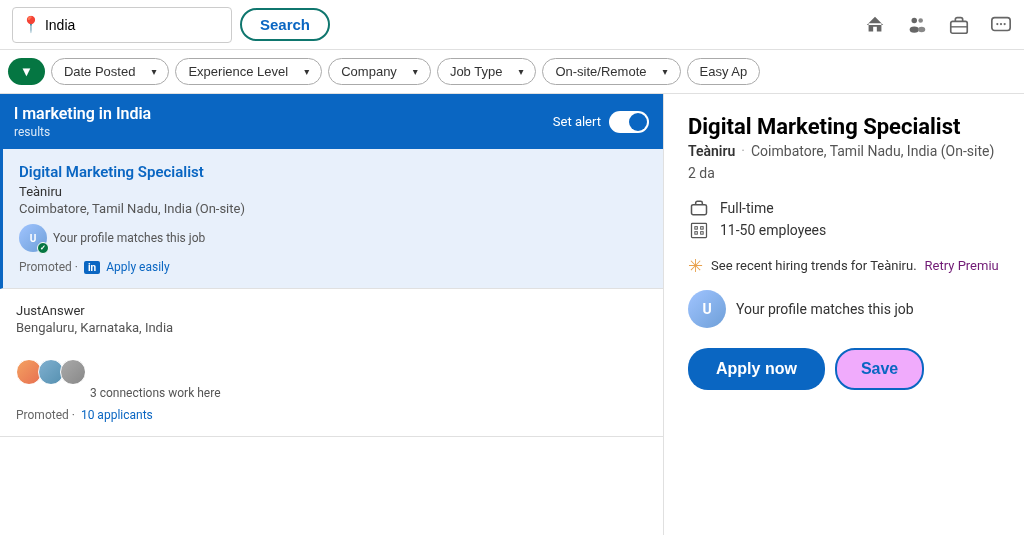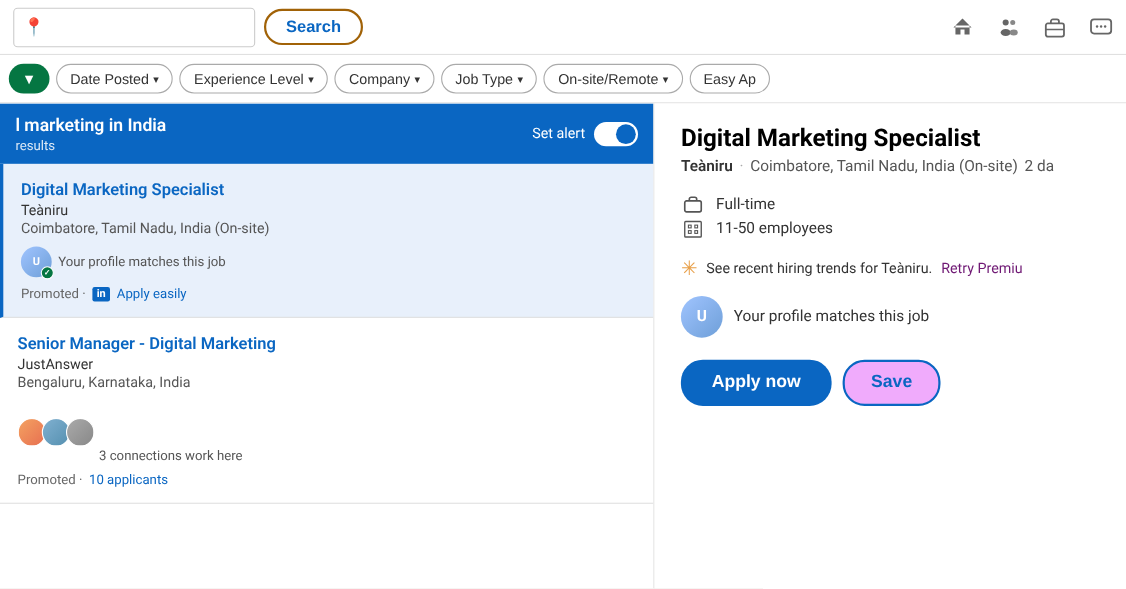--- a/index.html
+++ b/index.html
@@ -22,21 +22,21 @@
     }
     .location-box {
       display: flex; align-items: center; border: 1px solid #ccc;
       border-radius: 4px; padding: 4px 8px; flex: 0 0 220px; height: 36px;
       background: #fff;
     }
     .location-box input {
       border: none; outline: none; font-size: 14px; width: 100%; color: #000;
     }
     .search-btn {
-      background: #fff; border: 2px solid #a16207; color: #0a66c2;
+      background: #fff; border: 2px solid #0f766e; color: #0a66c2;
       border-radius: 20px; padding: 6px 18px; font-size: 15px;
       font-weight: 600; cursor: pointer; white-space: nowrap;
     }
     .nav-icons {
       display: flex; align-items: center; gap: 20px; margin-left: auto;
     }
     .nav-icon {
       display: flex; flex-direction: column; align-items: center;
       cursor: pointer; color: #666; font-size: 10px; gap: 2px;
     }
@@ -49,33 +49,33 @@
       gap: 6px; height: 44px; overflow: hidden;
     }
     .filter-green {
       background: #057642; color: #fff; border: none;
       border-radius: 20px; padding: 6px 12px; font-size: 13px;
       cursor: pointer; display: flex; align-items: center; gap: 4px;
     }
     .filter-btn {
       background: #fff; color: #333; border: 1px solid #aaa;
       border-radius: 20px; padding: 5px 12px; font-size: 13px;
-      cursor: pointer; display: flex; align-items: center; gap: 4px;
+      cursor: pointer; display: flex; align-items: center; gap: 16px;
       white-space: nowrap;
     }
     .chevron { font-size: 10px; }
 
     
     .main-content {
       display: flex; height: calc(535px - 94px);
     }
 
     
     .left-panel {
-      width: 595px; flex-shrink: 0; border-right: 1px solid #e0e0e0;
+      width: 664px; flex-shrink: 0; border-right: 1px solid #e0e0e0;
       background: #fff; overflow-y: auto;
     }
     .left-header {
       background: #0a66c2; color: #fff;
       padding: 10px 14px; display: flex; align-items: center;
       justify-content: space-between;
     }
     .left-header-title { font-size: 16px; font-weight: 600; }
     .left-header-sub { font-size: 12px; opacity: 0.85; margin-top: 2px; }
     .alert-toggle-area {
@@ -189,20 +189,21 @@
 
     .search-icon-svg { width: 16px; height: 16px; fill: none; stroke: #666; stroke-width: 2; }
     .location-pin { color: #555; font-size: 16px; margin-right: 4px; }
   </style>
 </head>
 <body>
 
 <div class="top-nav">
   <div class="location-box">
     <span class="location-pin">📍</span>
+    <input type="text" value="India" style="">
   </div>
   <button class="search-btn">Search</button>
 
   <div class="nav-icons">
     <div class="nav-icon">
       <svg viewBox="0 0 24 24">
         <path d="M3 12L12 3l9 9M5 10v9h5v-5h4v5h5v-9"></path>
       </svg>
     </div>
     <div class="nav-icon">
@@ -289,21 +290,20 @@
         <span>Your profile matches this job</span>
       </div>
       <div class="job-meta">
         <span>Promoted ·</span>
         <span class="linkedin-in">in</span>
         <span style="color:#0a66c2;cursor:pointer;">Apply easily</span>
       </div>
     </div>
 
     <div class="job-card">
-      <div class="job-title">Senior Manager - Digital Marketing</div>
       <div class="job-company">JustAnswer</div>
       <div class="job-location">Bengaluru, Karnataka, India</div>
       <div class="connections-avatars">
         <div class="conn-avatar conn-avatar-1"></div>
         <div class="conn-avatar conn-avatar-2"></div>
         <div class="conn-avatar conn-avatar-3"></div>
         <span class="conn-text">3 connections work here</span>
       </div>
       <div class="job-meta">
         <span>Promoted ·</span>

